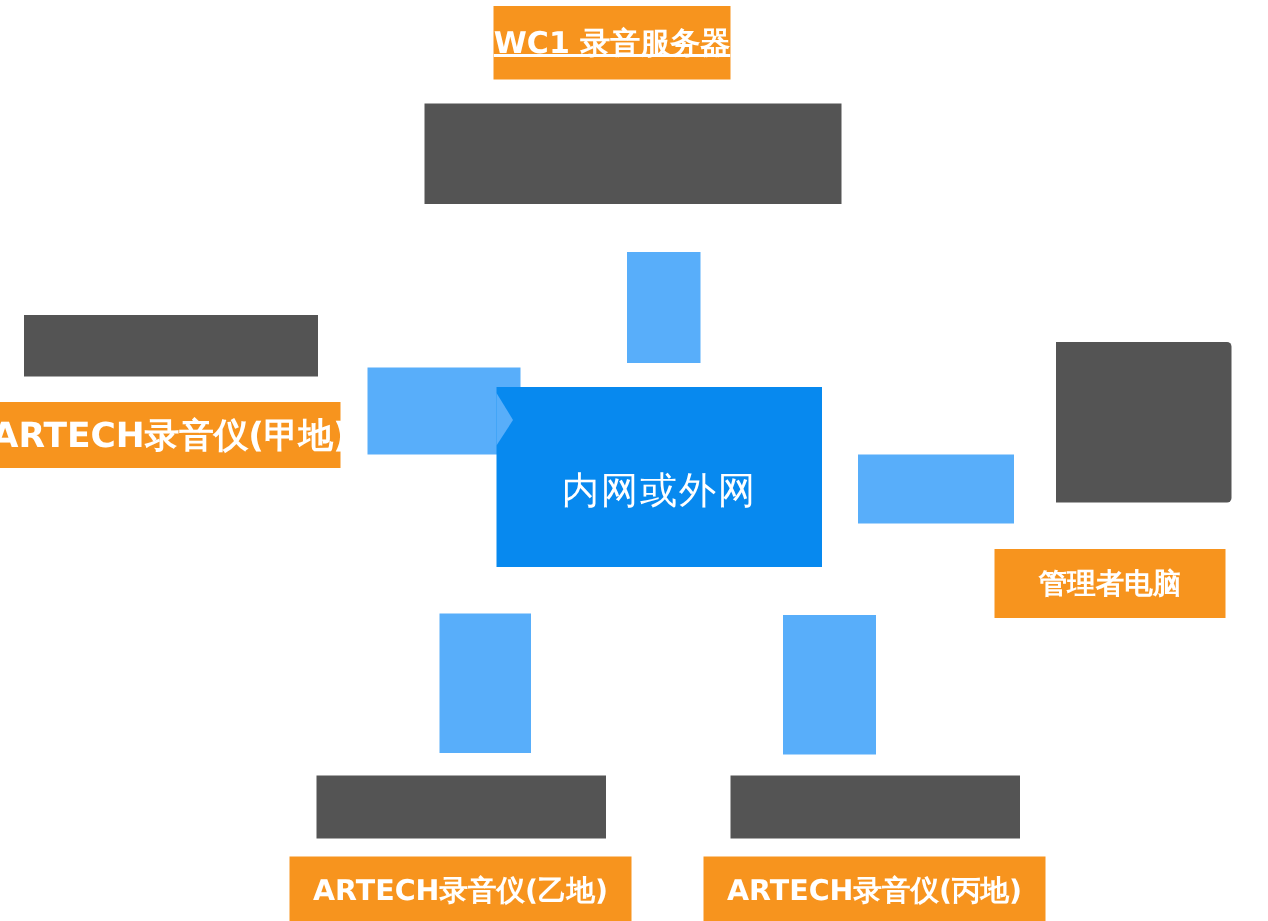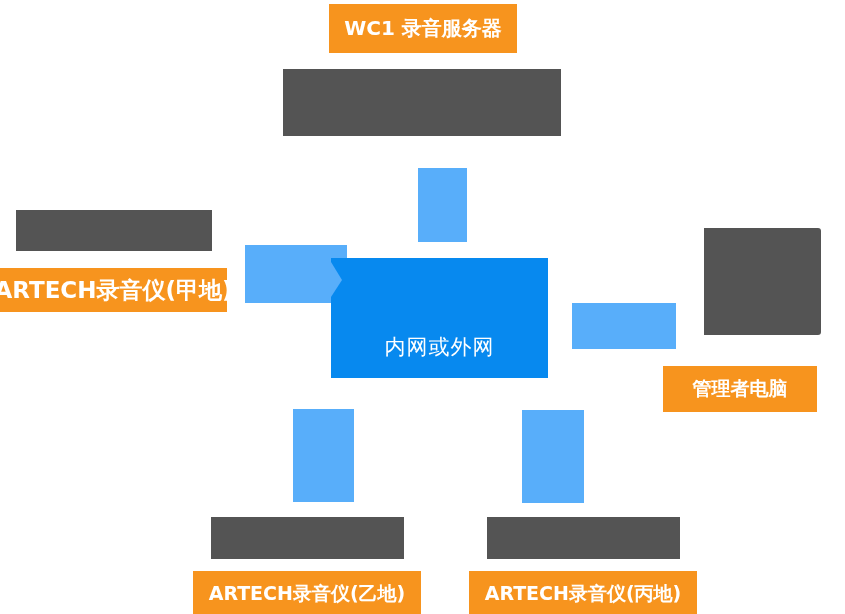--- a/index.html
+++ b/index.html
@@ -29,34 +29,34 @@
     white-space: nowrap;
   }
 
   
   .ph { background: var(--placeholder-gray, #545454); }
 
   
   .conn { background: var(--connector-blue, #58AEFA); }
 
   
-  .server-label   { left: 329px; top: 4px;   width: 188px; height: 49px; font-size: 20px; }
+  .server-label   { left: 329px; top: 4px;   width: 158px; height: 49px; font-size: 20px; text-decoration: underline; }
   .server-image   { left: 283px; top: 69px;  width: 278px; height: 67px; }
   .conn-top       { left: 418px; top: 168px; width: 49px;  height: 74px; }
   .left-image     { left: 16px;  top: 210px; width: 196px; height: 41px; }
   .conn-left      { left: 245px; top: 245px; width: 102px; height: 58px; }
   .left-label     { left: 0px;   top: 268px; width: 227px; height: 44px; font-size: 23px; }
 
   .network-box {
     left: 331px; top: 258px; width: 217px; height: 120px;
     background: var(--network-blue, #0789EF);
     color: var(--label-text, #ffffff);
-    font-size: 21px;
+    font-size: 25px;
     text-align: center;
-    padding-top: 75px;
+    padding-top: 52px;
     letter-spacing: 1px;
   }
   .network-arrowhead {
     left: 331px; top: 262px;
     width: 0; height: 0;
     border-top: 18px solid transparent;
     border-bottom: 17px solid transparent;
     border-left: 11px solid var(--connector-blue, #58AEFA);
   }
 

